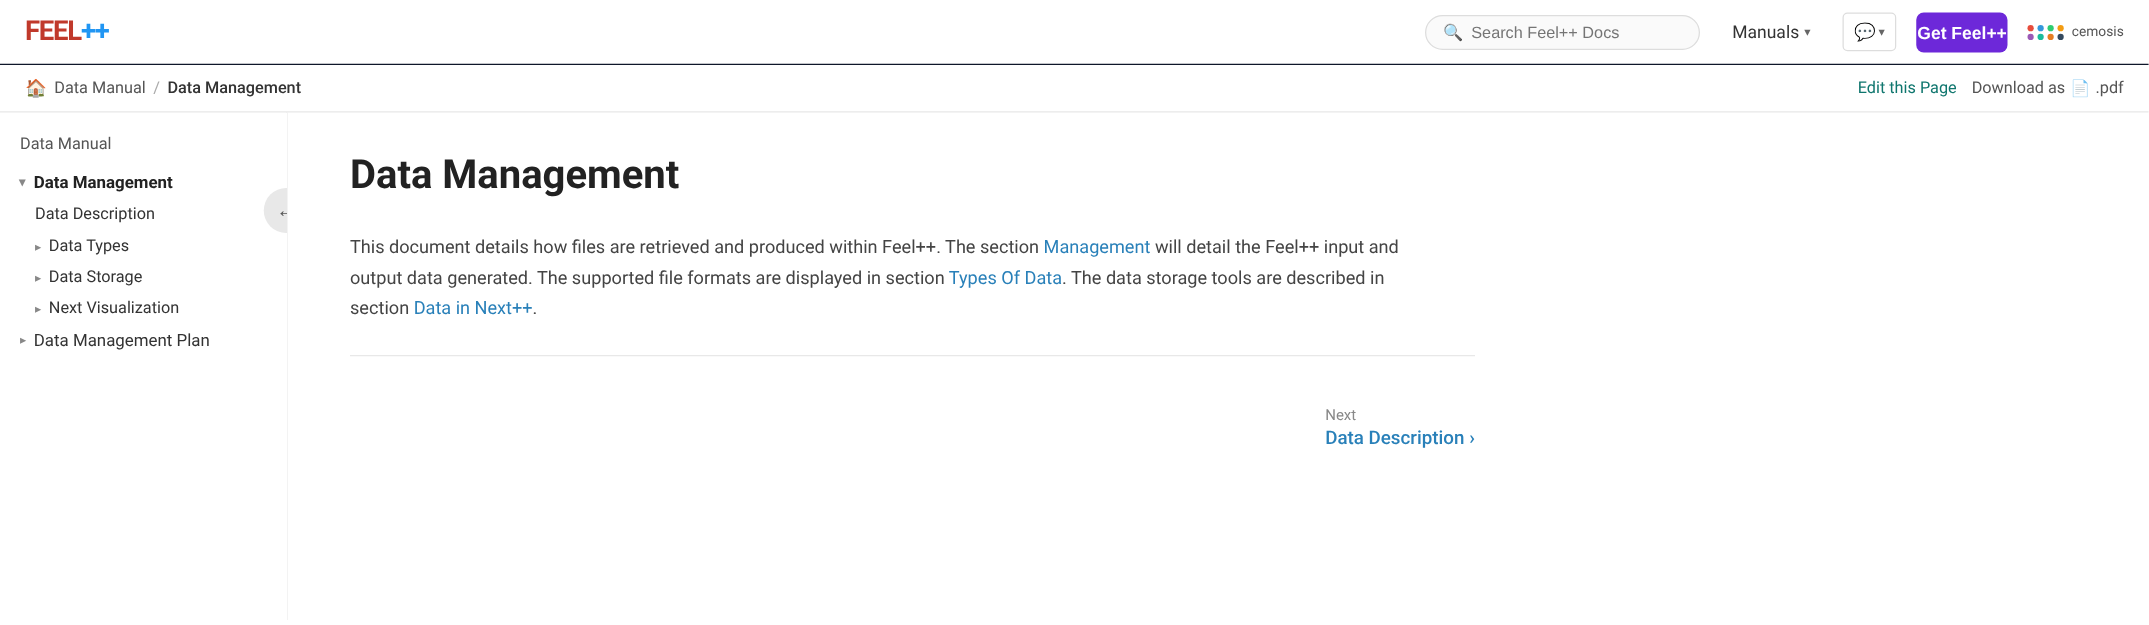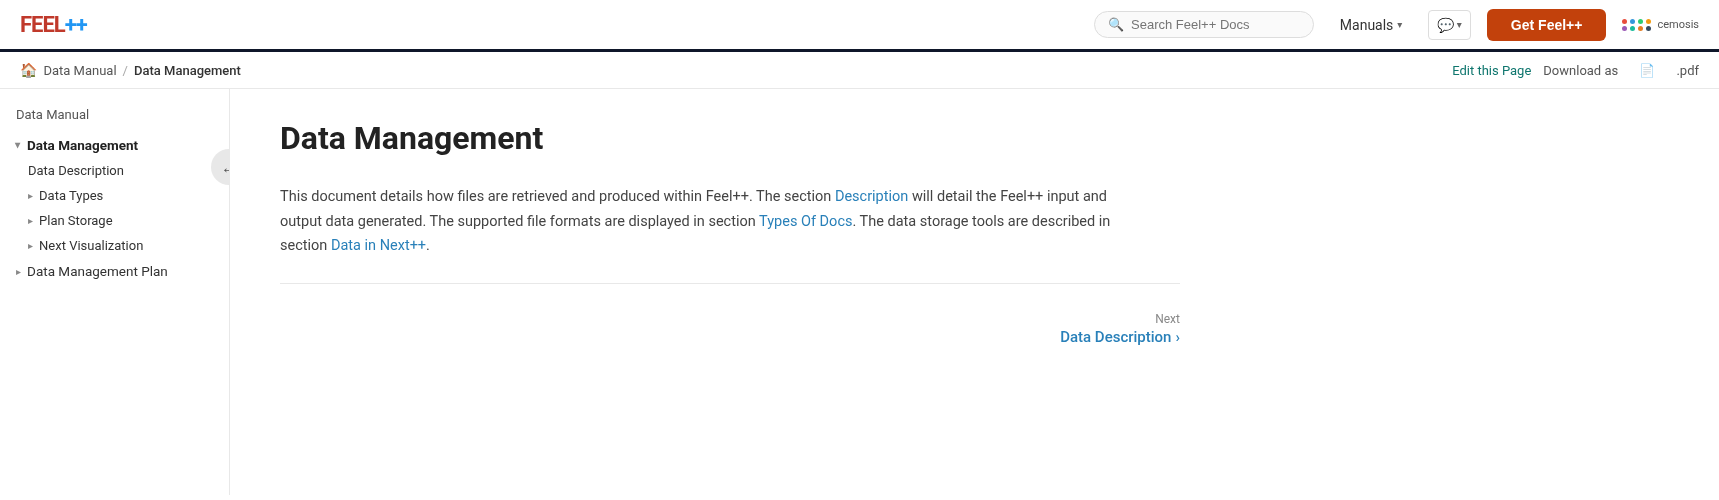--- a/index.html
+++ b/index.html
@@ -4,21 +4,21 @@
   <style>
     * { margin: 0; padding: 0; box-sizing: border-box; }
     body { font-family: -apple-system, BlinkMacSystemFont, 'Segoe UI', Roboto, sans-serif; font-size: 14px; color: #333; background: #fff; height: 500px; overflow: hidden; }
 
     
     .navbar {
       display: flex;
       align-items: center;
       padding: 0 20px;
       height: 52px;
-      border-bottom: 3px solid #0f172a;
+      border-bottom: 1px solid #0f172a;
       background: #fff;
       gap: 16px;
     }
     .logo {
       font-size: 22px;
       font-weight: 700;
       letter-spacing: -1px;
     }
     .logo-feel { color: #c0392b; }
     .logo-plus { color: #2196f3; }
@@ -57,25 +57,25 @@
       display: flex;
       align-items: center;
       gap: 2px;
       padding: 6px 8px;
       border-radius: 4px;
       cursor: pointer;
       color: #555;
       border: 1px solid #ddd;
     }
     .get-feel-btn {
-      background: #c2410c;
+      background: #6d28d9;
       color: #fff;
       border: none;
       border-radius: 6px;
-      padding: 8px 24px;
+      padding: 8px 1px;
       font-size: 14px;
       font-weight: 600;
       cursor: pointer;
     }
     .cemosis-logo {
       display: flex;
       align-items: center;
       gap: 2px;
       font-size: 12px;
     }
@@ -111,21 +111,21 @@
       align-items: center;
       gap: 12px;
     }
     .edit-page-link {
       color: #0f766e;
       font-size: 13px;
       cursor: pointer;
     }
     .download-link {
       display: flex;
-      gap: 21px;
+      gap: 4px;
       color: #555;
       font-size: 13px;
       cursor: pointer;
     }
 
     
     .main-layout {
       display: flex;
       height: calc(500px - 52px - 42px);
     }
@@ -222,21 +222,21 @@
       max-width: 900px;
     }
     .next-nav {
       display: flex;
       justify-content: flex-end;
       align-items: center;
       max-width: 900px;
       padding: 8px 0;
     }
     .next-nav-inner {
-      text-align: right;
+      margin-top: 12px;
     }
     .next-label {
       font-size: 12px;
       color: #888;
       display: block;
       margin-bottom: 2px;
     }
     .next-link {
       font-size: 15px;
       color: #2980b9;
@@ -312,42 +312,42 @@
       <span>Data Description</span>
     </div>
 
     <div class="sidebar-item sub">
       <span class="sidebar-chevron">▸</span>
       <span>Data Types</span>
     </div>
 
     <div class="sidebar-item sub">
       <span class="sidebar-chevron">▸</span>
-      <span>Plan Storage</span>
+      <span>Data Storage</span>
     </div>
 
     <div class="sidebar-item sub">
       <span class="sidebar-chevron">▸</span>
       <span>Next Visualization</span>
     </div>
 
     <div class="sidebar-item">
       <span class="sidebar-chevron">▸</span>
       <span>Data Management Plan</span>
     </div>
 
     <div class="back-btn">
       <span>←</span>
     </div>
   </aside>
 
   <main class="content">
     <h1>Data Management</h1>
     <p>
-      <span>This document details how files are retrieved and produced within Feel++. The section </span><a href="#">Description</a><span> will detail the Feel++ input and output data generated. The supported file formats are displayed in section </span><a href="#">Types Of Docs</a><span>. The data storage tools are described in section </span><a href="#">Data in Next++</a><span>.</span>
+      <span>This document details how files are retrieved and produced within Feel++. The section </span><a href="#">Management</a><span> will detail the Feel++ input and output data generated. The supported file formats are displayed in section </span><a href="#">Types Of Data</a><span>. The data storage tools are described in section </span><a href="#">Data in Next++</a><span>.</span>
     </p>
     <hr class="content-divider">
     <div class="next-nav">
       <div class="next-nav-inner">
         <span class="next-label">Next</span>
         <a href="#" class="next-link">
           <span>Data Description</span>
           <span>›</span>
         </a>
       </div>

